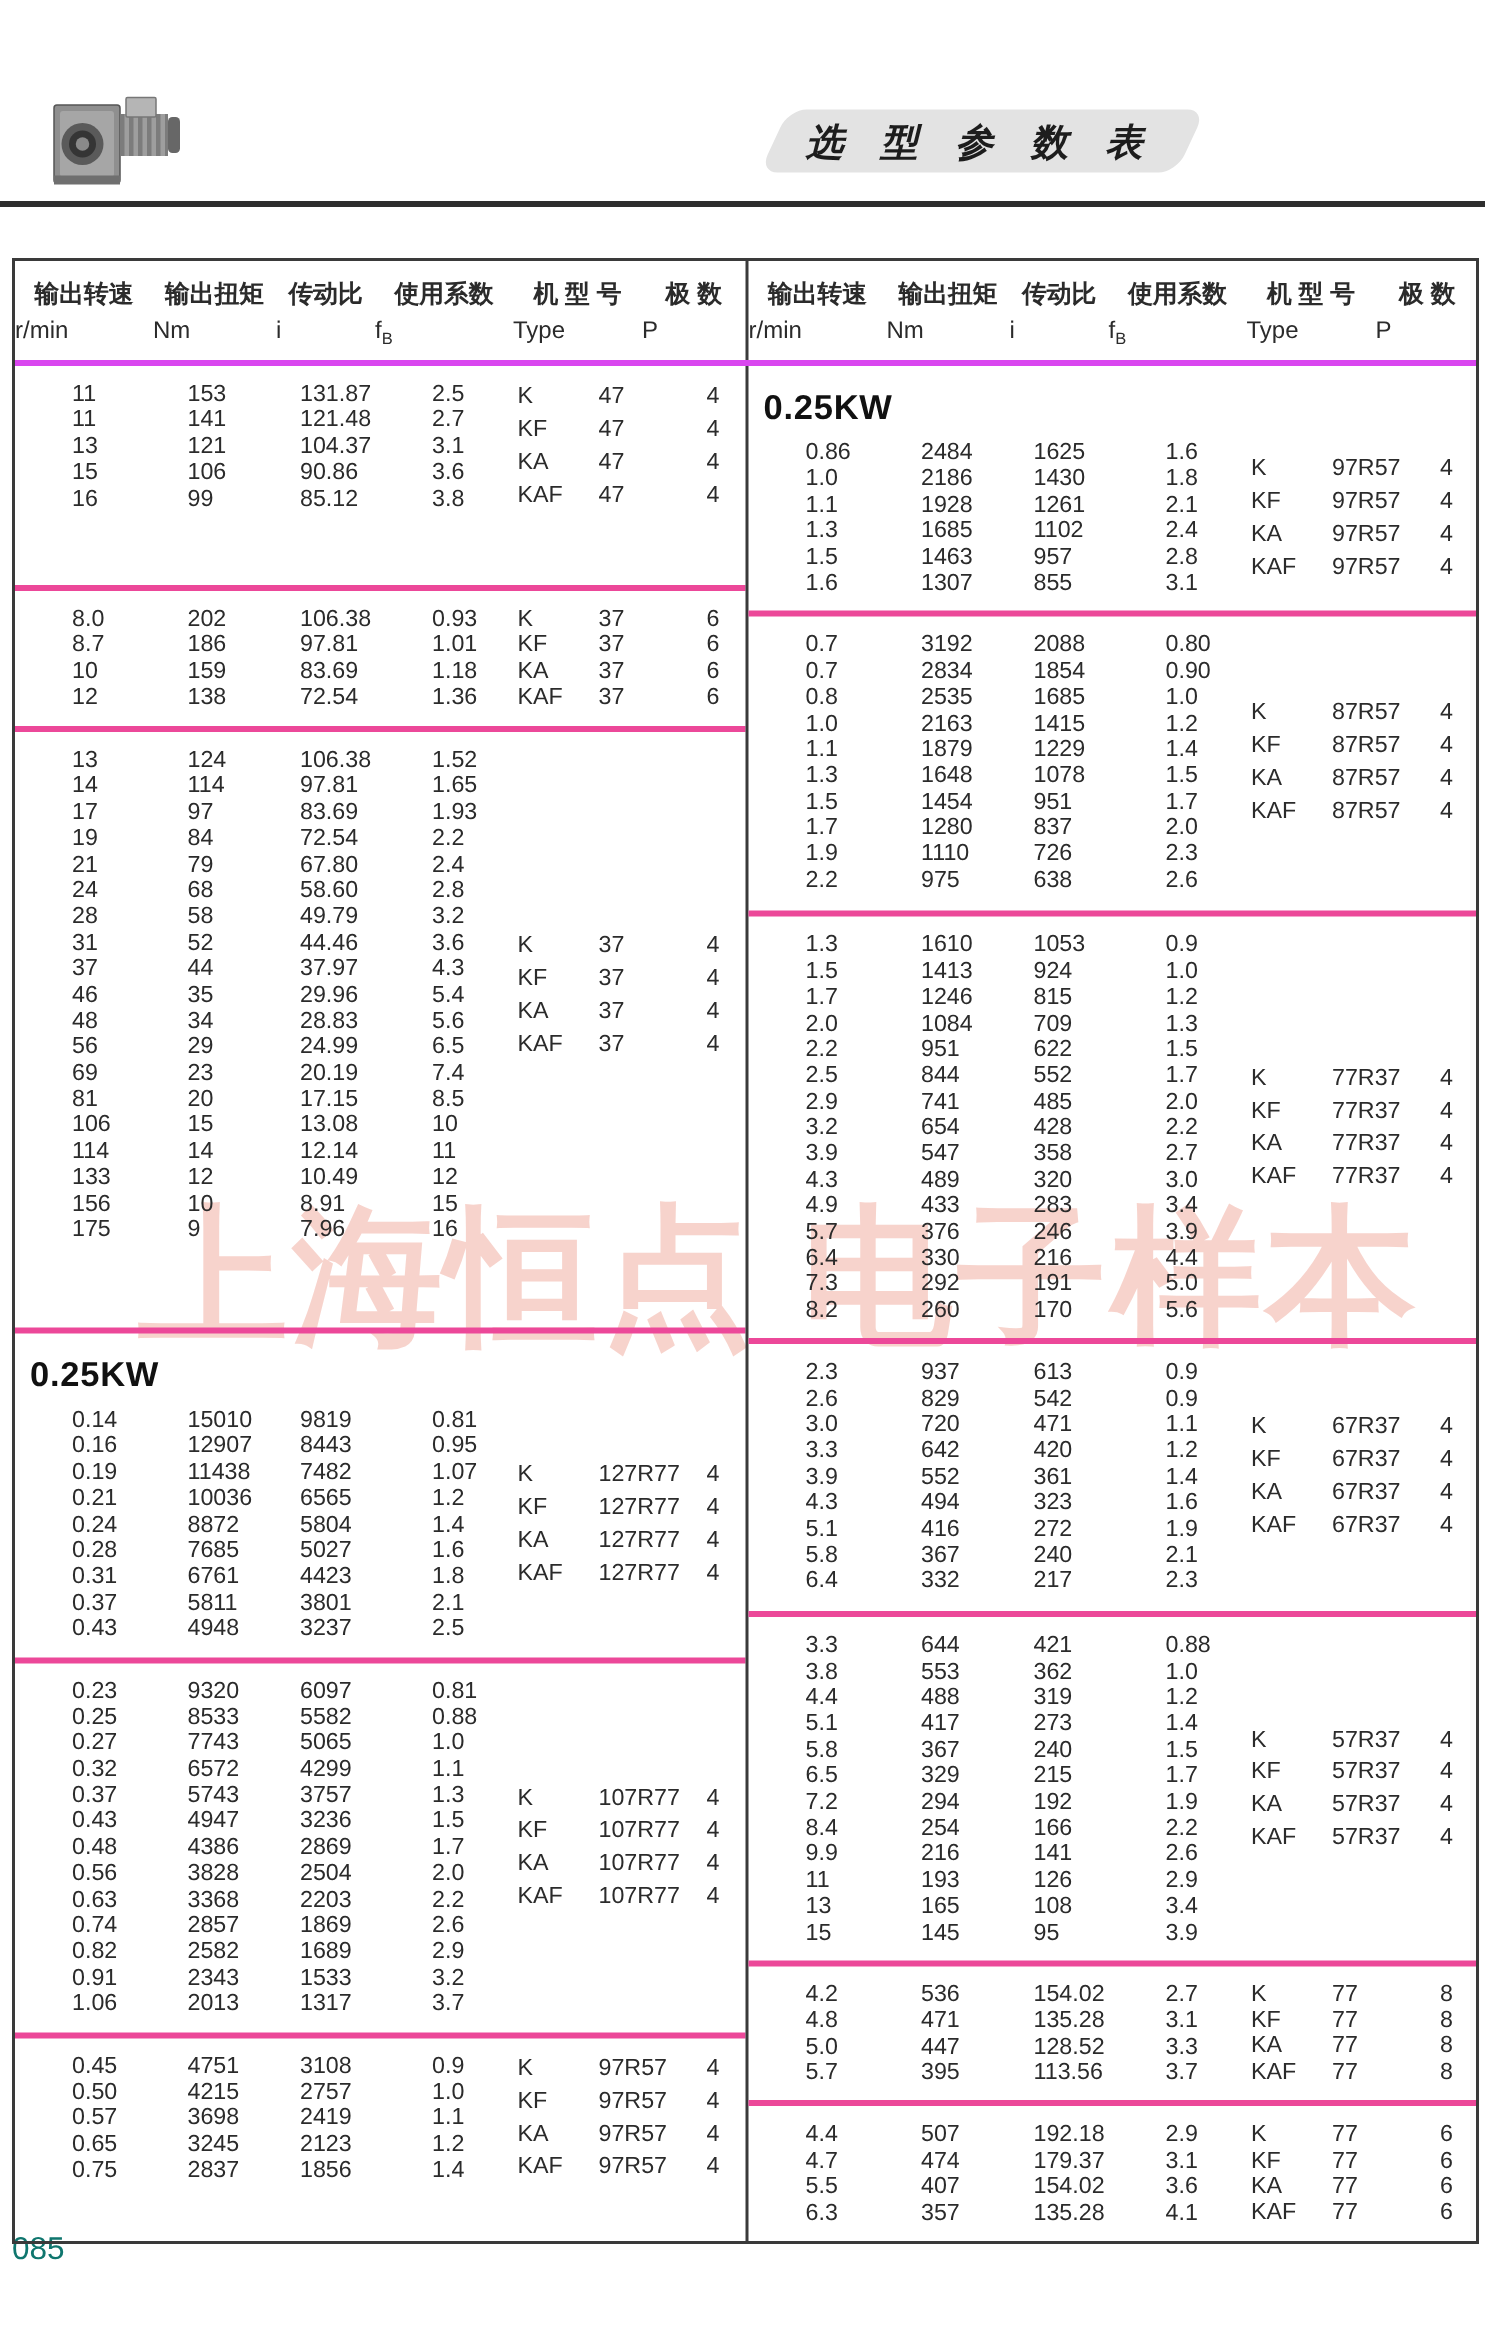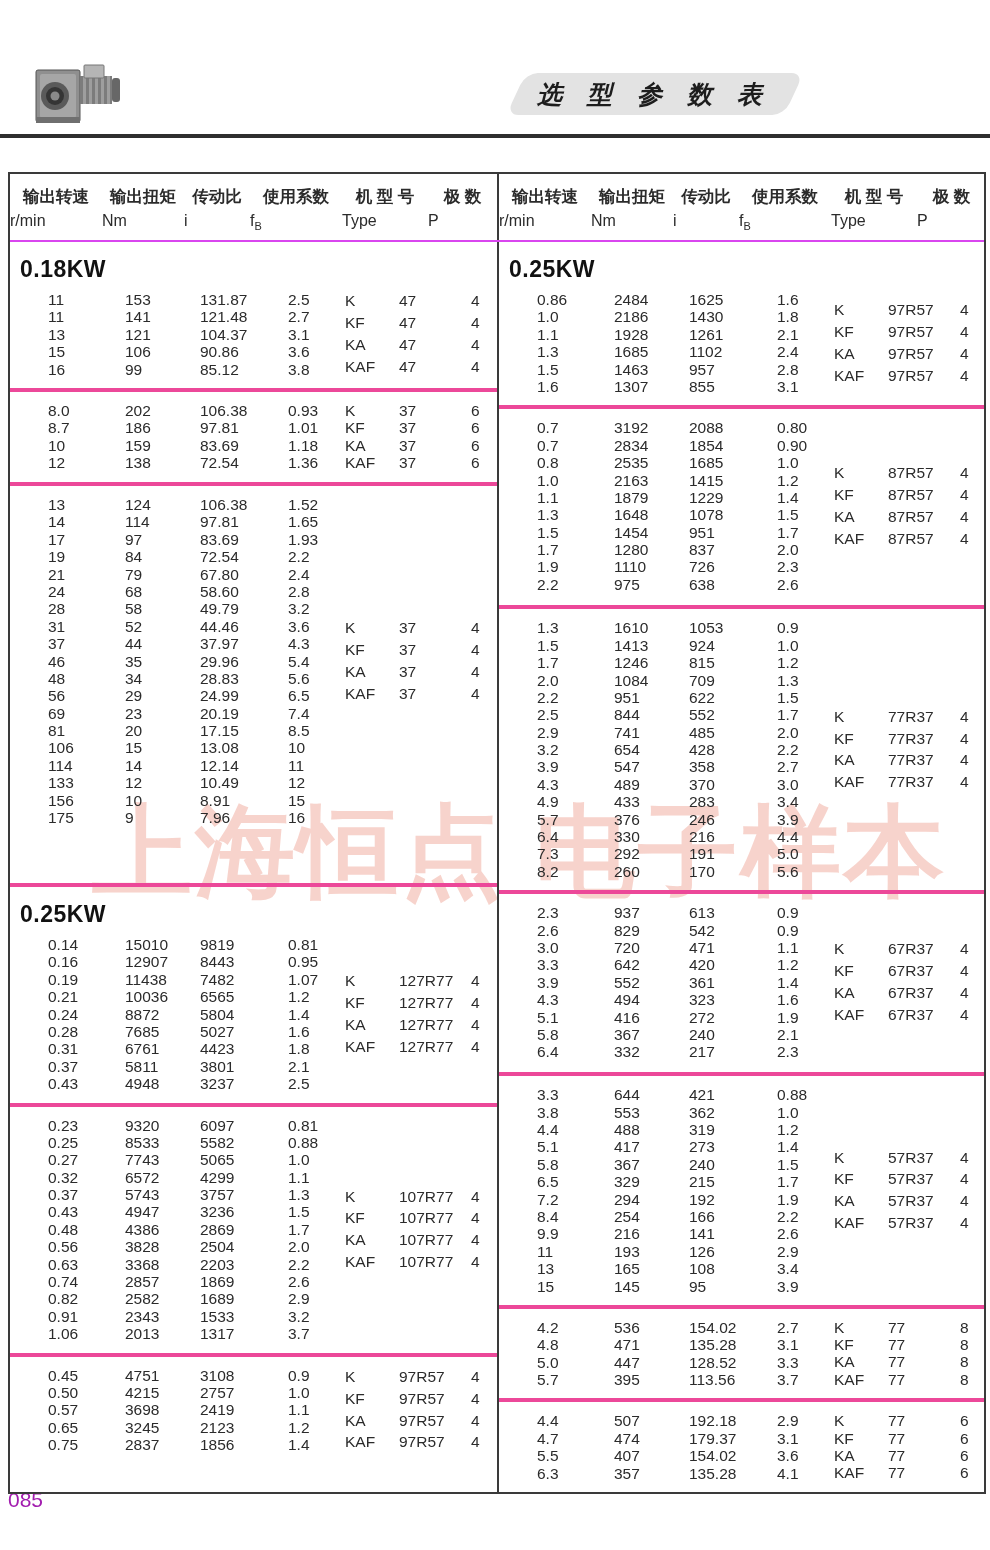--- a/index.html
+++ b/index.html
@@ -25,21 +25,21 @@
   .watermark {
     position:absolute; left:92px; top:796px; z-index:0;
     font-size:100px; font-weight:bold; letter-spacing:3px; white-space:nowrap;
     color:rgba(228,110,85,0.30); line-height:1.1; pointer-events:none;
   }
 
   .table-wrap {
     position:absolute; left:8px; top:172px; width:978px;
     border:2px solid #3a3a3a; background:transparent; z-index:1;
   }
-  .thead { display:flex; border-bottom:2px solid #d946ef; }
+  .thead { display:flex; border-bottom:4px solid #d946ef; }
   .thead-half {
     width:50%; display:grid; grid-template-columns:92px 82px 66px 92px 86px 69px;
     padding:9px 0 7px 0;
   }
   .thead-half + .thead-half { border-left:2px solid #3a3a3a; }
   .th-label { text-align:center; font-size:16.5px; font-weight:600; height:26px; line-height:26px; white-space:nowrap; }
   .th-unit  { text-align:left; font-size:16px; height:24px; line-height:24px; }
   .th-unit sub { font-size:11px; }
 
   .cols { display:flex; }
@@ -60,21 +60,21 @@
     display:grid; grid-template-columns:77px 75px 88px auto;
     padding-left:38px; height:17.4px; line-height:17.4px; font-size:15.5px;
   }
   .types { position:absolute; left:335px; top:50%; transform:translateY(-50%); }
   .typeline { display:flex; height:21.8px; line-height:21.8px; font-size:15.5px; white-space:nowrap; }
   .types.tight .typeline { height:17.4px; line-height:17.4px; }
   .t-prefix { width:54px; }
   .t-size  { width:72px; }
   .t-p { width:30px; }
 
-  .pagenum { position:absolute; left:8px; top:1488px; font-size:21px; color:#a21caf; }
+  .pagenum { position:absolute; left:8px; top:1488px; font-size:21px; color:#0f766e; }
 </style>
 </head>
 <body>
 
 <div>
 
   <svg class="logo" viewBox="0 0 90 76">
     <rect x="2" y="14" width="44" height="52" rx="2" fill="#8f8f8f" stroke="#555" stroke-width="1"></rect>
     <rect x="6" y="18" width="36" height="44" rx="2" fill="#a6a6a6"></rect>
     <rect x="2" y="61" width="44" height="6" fill="#6f6f6f"></rect>
@@ -124,21 +124,20 @@
           <div class="th-unit">Nm</div>
           <div class="th-unit">i</div>
           <div class="th-unit"><span>f</span><sub>B</sub></div>
           <div class="th-unit">Type</div>
           <div class="th-unit">P</div>
         </div>
       </div>
     <div class="cols">
       <div class="col">
           <div class="group g-left-0">
-            <div class="sec-title">0.18KW</div>
             <div class="rows">
               <div class="drow">
                 <div class="dcell">11</div>
                 <div class="dcell">153</div>
                 <div class="dcell">131.87</div>
                 <div class="dcell">2.5</div>
               </div>
               <div class="drow">
                 <div class="dcell">11</div>
                 <div class="dcell">141</div>
@@ -821,21 +820,21 @@
               </div>
               <div class="drow">
                 <div class="dcell">3.9</div>
                 <div class="dcell">547</div>
                 <div class="dcell">358</div>
                 <div class="dcell">2.7</div>
               </div>
               <div class="drow">
                 <div class="dcell">4.3</div>
                 <div class="dcell">489</div>
-                <div class="dcell">370</div>
+                <div class="dcell">320</div>
                 <div class="dcell">3.0</div>
               </div>
               <div class="drow">
                 <div class="dcell">4.9</div>
                 <div class="dcell">433</div>
                 <div class="dcell">283</div>
                 <div class="dcell">3.4</div>
               </div>
               <div class="drow">
                 <div class="dcell">5.7</div>

